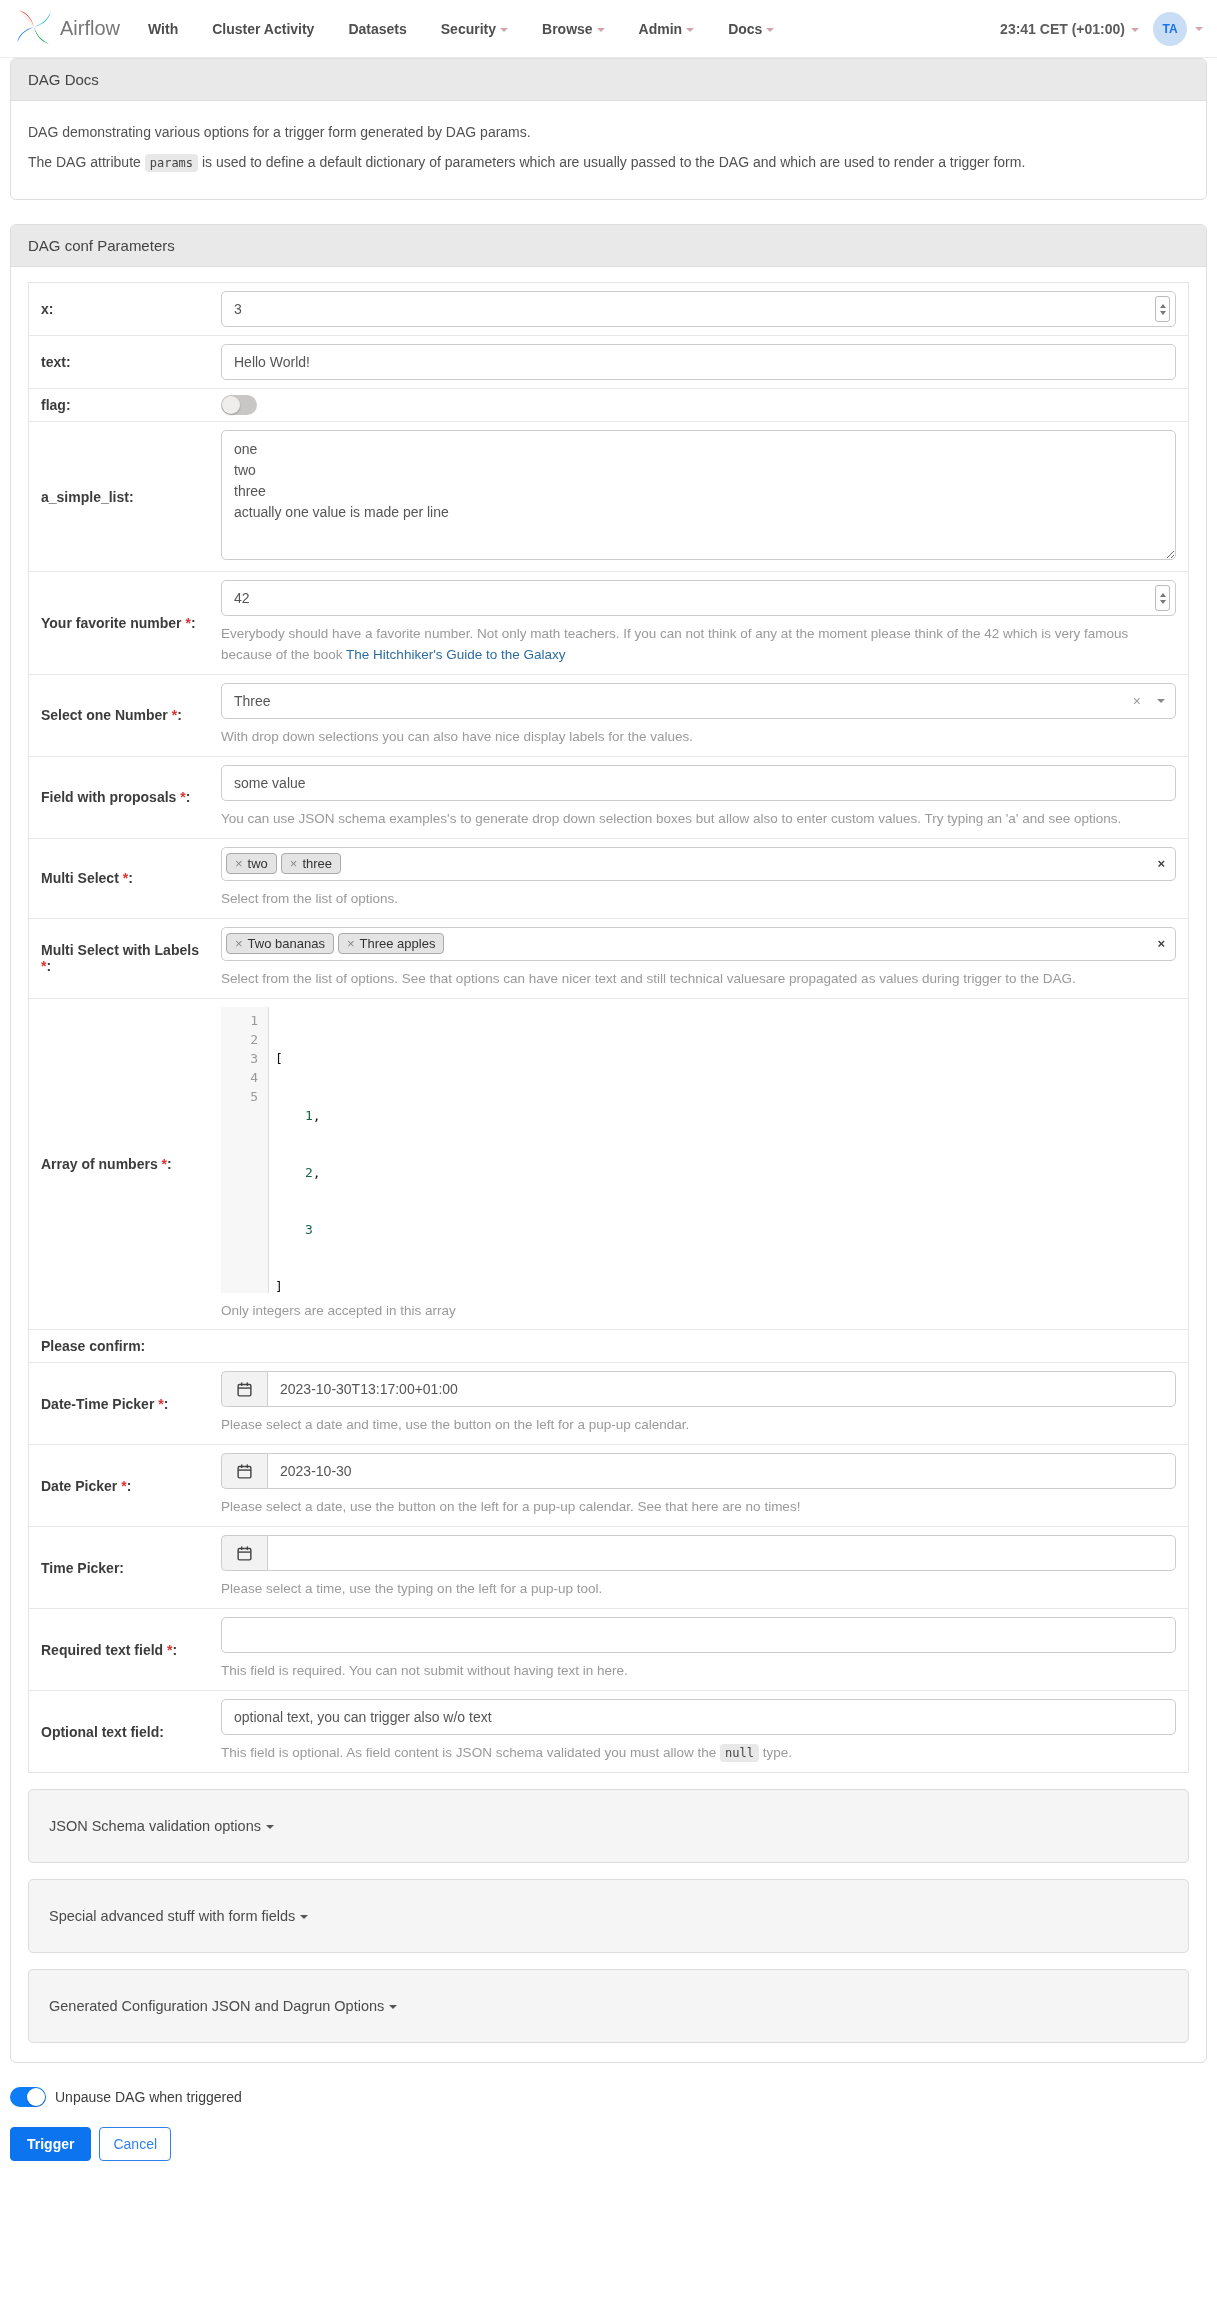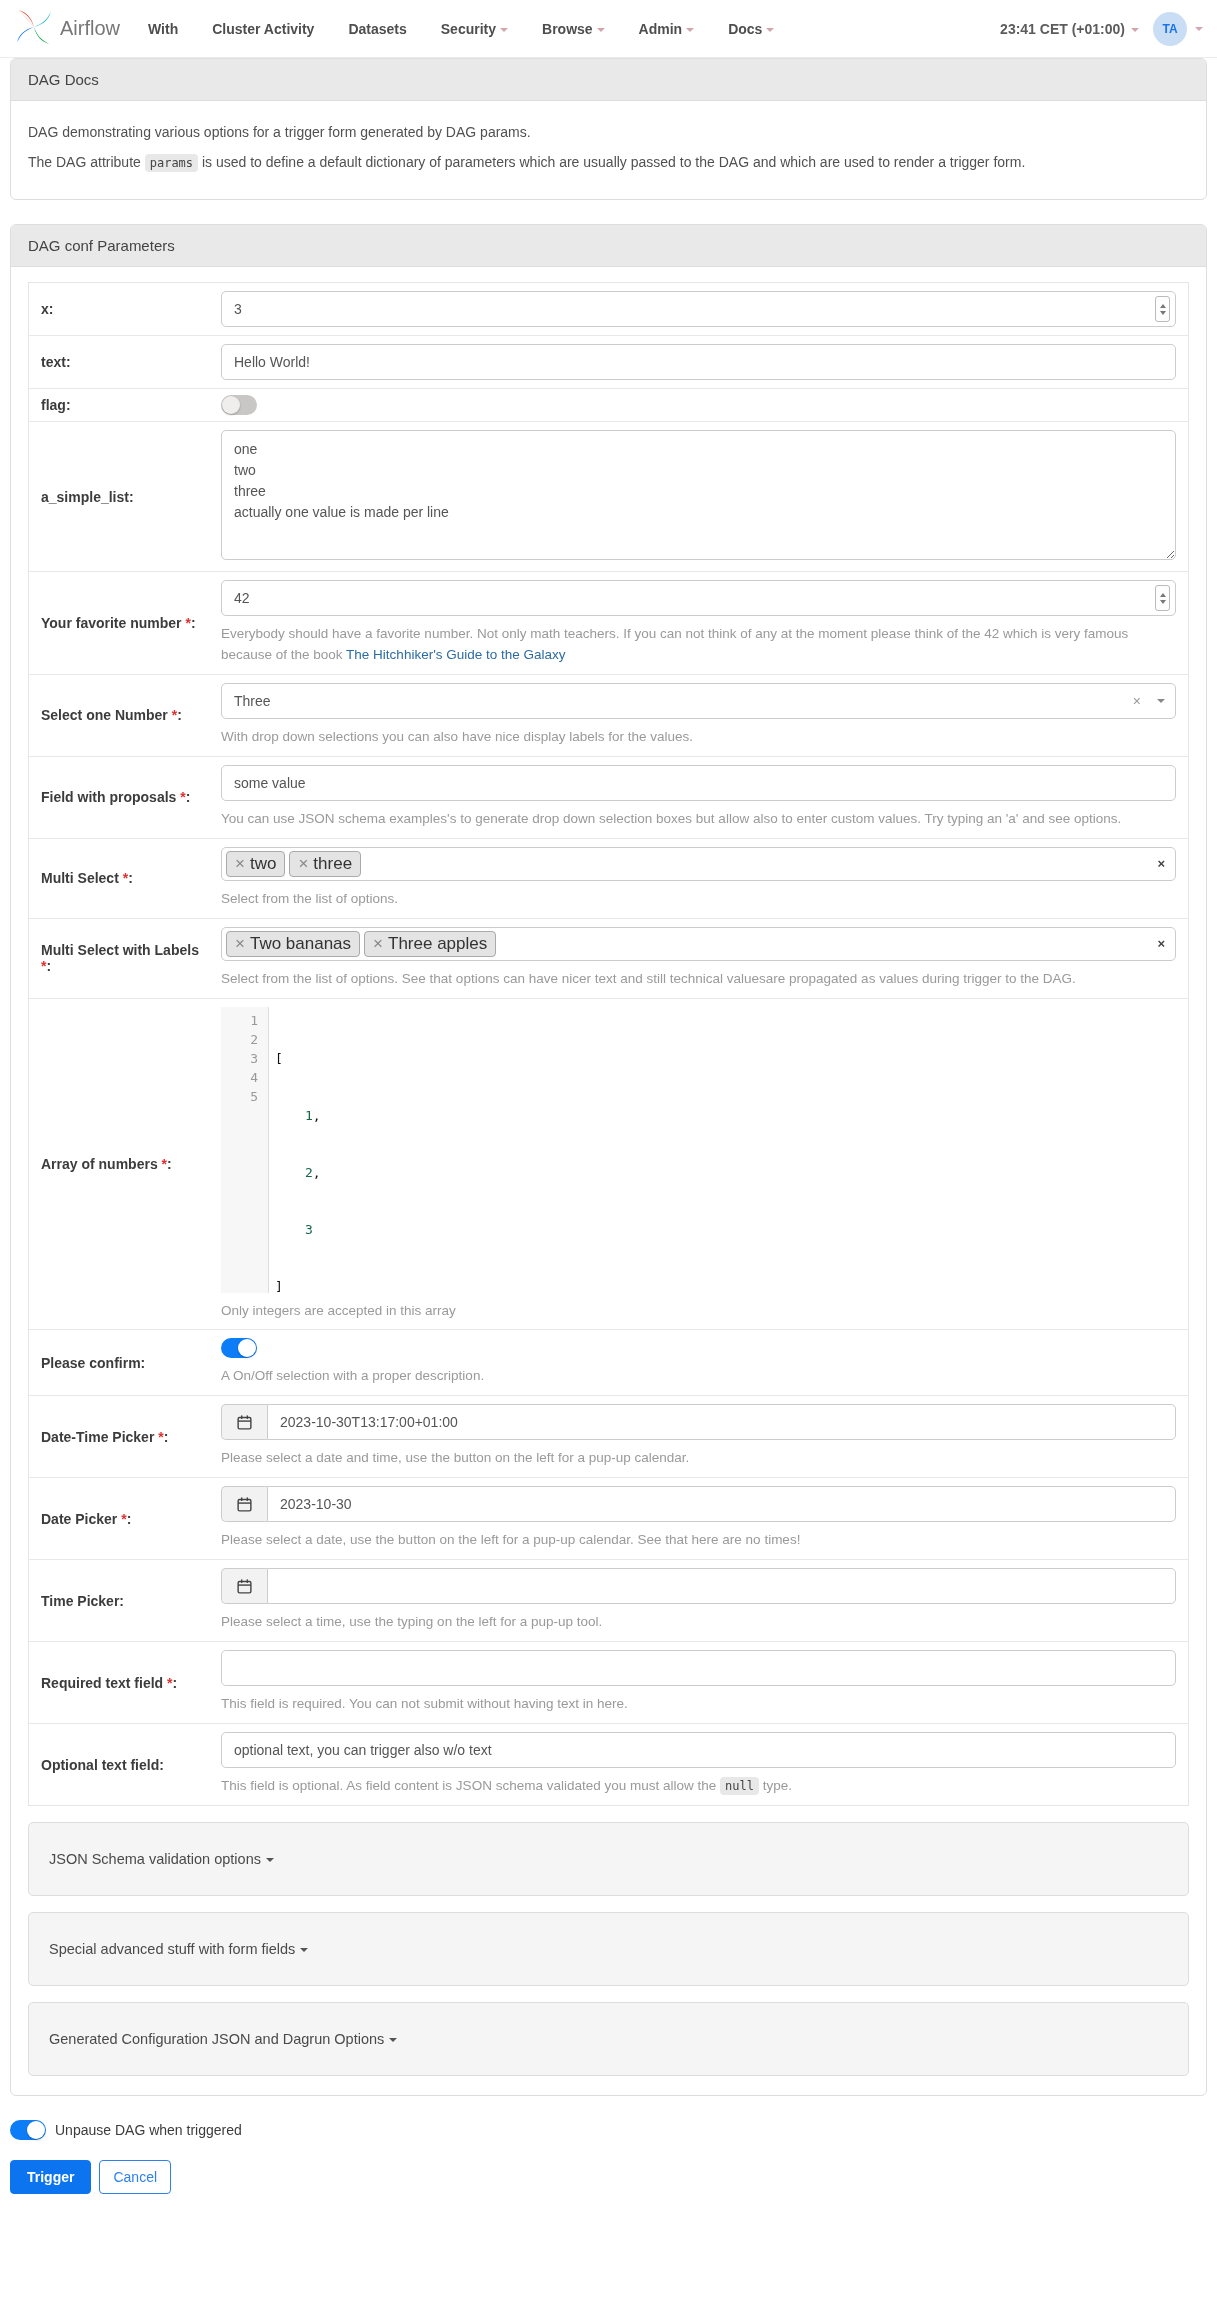--- a/index.html
+++ b/index.html
@@ -95,21 +95,21 @@
   
   .sel2 { height:36px; display:flex; align-items:center; padding:0 10px 0 12px; cursor:pointer; }
   .sel2-value { flex:1; }
   .sel2 .clear-x { color:#999; font-size:14px; margin-right:16px; cursor:pointer; }
   .sel2 .caret { border-top-color:#888; }
 
   
   .tagbox { min-height:34px; display:flex; align-items:center; padding:3px 10px 3px 4px; gap:4px; }
   .tag {
     background:#e4e4e4; border:1px solid #aaa; border-radius:4px;
-    padding:2px 8px; font-size:17px; color:#333; white-space:nowrap; cursor:default;
+    padding:2px 8px; font-size:13px; color:#333; white-space:nowrap; cursor:default;
   }
   .tag .tag-x { color:#888; margin-right:5px; cursor:pointer; }
   .tagbox .clear-x { margin-left:auto; color:#444; font-size:13px; font-weight:700; cursor:pointer; }
 
   
   .editor { display:flex; height:286px; font-family:"DejaVu Sans Mono", monospace; font-size:13px; line-height:19px; background:#fff; }
   .gutter {
     width:48px; flex:0 0 48px; background:#f7f7f7; border-right:1px solid #ddd;
     color:#999; text-align:right; padding:4px 10px 0 0;
   }
@@ -306,24 +306,20 @@
                 <div class="cl ind"><span class="cm-number">3</span><span></span></div>
                 <div class="cl"><span>]</span></div>
               </div>
             </div>
             <div class="desc">Only integers are accepted in this array</div>
           </div>
         </div>
 
         <div class="frow">
           <div class="lbl">Please confirm:</div>
-          <div class="ctrl">
-            <span class="toggle on"><span class="knob"></span></span>
-            <div class="desc">A On/Off selection with a proper description.</div>
-          </div>
         </div>
 
         <div class="frow">
           <div class="lbl"><span>Date-Time Picker</span> <span class="req">*</span><span>:</span></div>
           <div class="ctrl">
             <div class="igroup">
               <span class="cal-btn">
                 <svg width="17" height="17" viewBox="0 0 24 24" fill="none" stroke="#444" stroke-width="2">
                     <rect x="3" y="5" width="18" height="16" rx="2"></rect>
                     <line x1="8" y1="2" x2="8" y2="7"></line>

